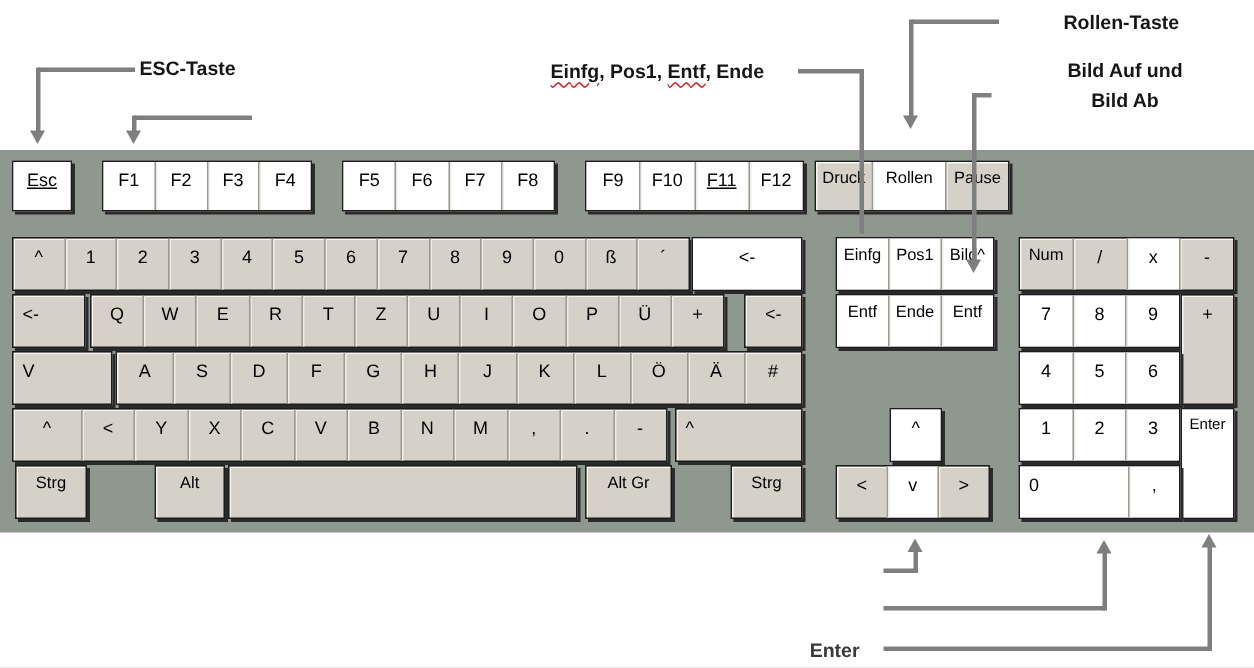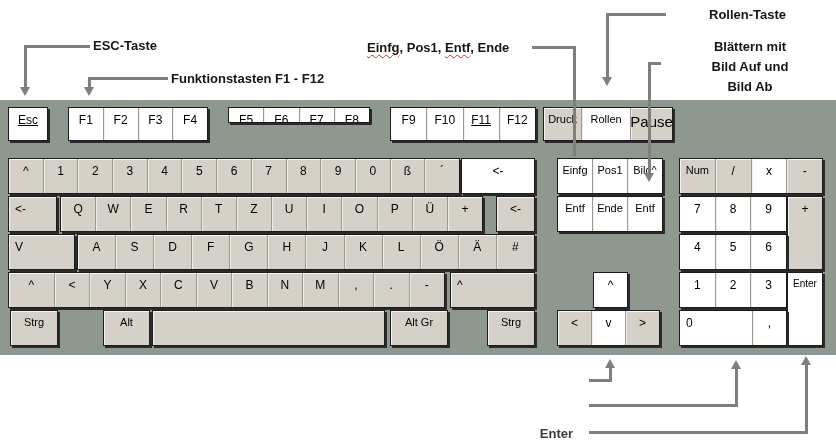--- a/index.html
+++ b/index.html
@@ -38,36 +38,36 @@
   <div id="keyboard">
       <div class="block" style="left: 8px; top: 107px; width: 40px; height: 34px;">
         <div class="key white" style="flex: 1 1 0%; text-decoration: underline;">Esc</div>
       </div>
       <div class="block" style="left: 68px; top: 107px; width: 140px; height: 34px;">
         <div class="key white" style="flex: 1 1 0%;">F1</div>
         <div class="key white" style="flex: 1 1 0%;">F2</div>
         <div class="key white" style="flex: 1 1 0%;">F3</div>
         <div class="key white" style="flex: 1 1 0%;">F4</div>
       </div>
-      <div class="block" style="left: 228px; top: 107px; width: 142px; height: 16px;">
+      <div class="block" style="left: 228px; top: 107px; width: 142px; height: 34px;">
         <div class="key white" style="flex: 1 1 0%;">F5</div>
         <div class="key white" style="flex: 1 1 0%;">F6</div>
         <div class="key white" style="flex: 1 1 0%;">F7</div>
         <div class="key white" style="flex: 1 1 0%;">F8</div>
       </div>
       <div class="block" style="left: 390px; top: 107px; width: 146px; height: 34px;">
         <div class="key white" style="flex: 1 1 0%;">F9</div>
         <div class="key white" style="flex: 1 1 0%;">F10</div>
         <div class="key white" style="flex: 1 1 0%; text-decoration: underline;">F11</div>
         <div class="key white" style="flex: 1 1 0%;">F12</div>
       </div>
       <div class="block" style="left: 543px; top: 107px; width: 130px; height: 34px;">
         <div class="key" style="flex: 1 1 0%; font-size: 11px;">Druck</div>
         <div class="key white" style="flex: 1.3 1 0%; font-size: 11px;">Rollen</div>
-        <div class="key" style="flex: 1.1 1 0%; font-size: 15px;">Pause</div>
+        <div class="key" style="flex: 1.1 1 0%; font-size: 11px;">Pause</div>
       </div>
       <div class="block" style="left: 8px; top: 158px; width: 452px; height: 36px;">
         <div class="key" style="flex: 1 1 0%;">^</div>
         <div class="key" style="flex: 1 1 0%;">1</div>
         <div class="key" style="flex: 1 1 0%;">2</div>
         <div class="key" style="flex: 1 1 0%;">3</div>
         <div class="key" style="flex: 1 1 0%;">4</div>
         <div class="key" style="flex: 1 1 0%;">5</div>
         <div class="key" style="flex: 1 1 0%;">6</div>
         <div class="key" style="flex: 1 1 0%;">7</div>
@@ -198,36 +198,34 @@
         <div class="key white left" style="flex: 2 1 0%;">0</div>
         <div class="key white" style="flex: 1 1 0%;">,</div>
       </div>
     </div>
 
   <div class="anno" style="left:93px;top:38px;">ESC-Taste</div>
   <div class="hline" style="left:26px;top:45px;width:64px;"></div>
   <div class="vline" style="left:24px;top:45px;height:43px;"></div>
   <div class="arr-down" style="left:20px;top:87px;"></div>
 
-  <div class="anno" style="left:171px;top:71px;">Funktionstasten F1 - F12</div>
   <div class="hline" style="left:90px;top:77px;width:78px;"></div>
   <div class="vline" style="left:88px;top:77px;height:11px;"></div>
   <div class="arr-down" style="left:84px;top:87px;"></div>
 
   <div class="anno" style="left:367px;top:40px;"><span class="misspelled">Einfg</span><span>, </span><span>Pos1</span><span>, </span><span class="misspelled">Entf</span><span>, </span><span>Ende</span></div>
   <div class="hline" style="left:532px;top:46px;width:44px;"></div>
   <div class="vline" style="left:573px;top:46px;height:110px;"></div>
 
   <div class="anno" style="left:686px;top:7px;margin-left:23px;">Rollen-Taste</div>
   <div class="hline" style="left:608px;top:13px;width:58px;"></div>
   <div class="vline" style="left:606px;top:13px;height:65px;"></div>
   <div class="arr-down" style="left:602px;top:77px;"></div>
 
   <div class="anno" style="left:702px;top:37px;width:96px;text-align:center;line-height:20px;white-space:normal;">
-    <span style="display:block;">Blättern mit</span>
     <span style="display:block;">Bild Auf und</span>
     <span style="display:block;">Bild Ab</span>
   </div>
   <div class="hline" style="left:649px;top:62px;width:12px;"></div>
   <div class="vline" style="left:648px;top:62px;height:112px;"></div>
   <div class="arr-down" style="left:644px;top:173px;"></div>
 
   <div class="hline" style="left:589px;top:379px;width:23px;"></div>
   <div class="vline" style="left:609px;top:367px;height:15px;"></div>
   <div class="arr-up" style="left:605px;top:359px;"></div>

